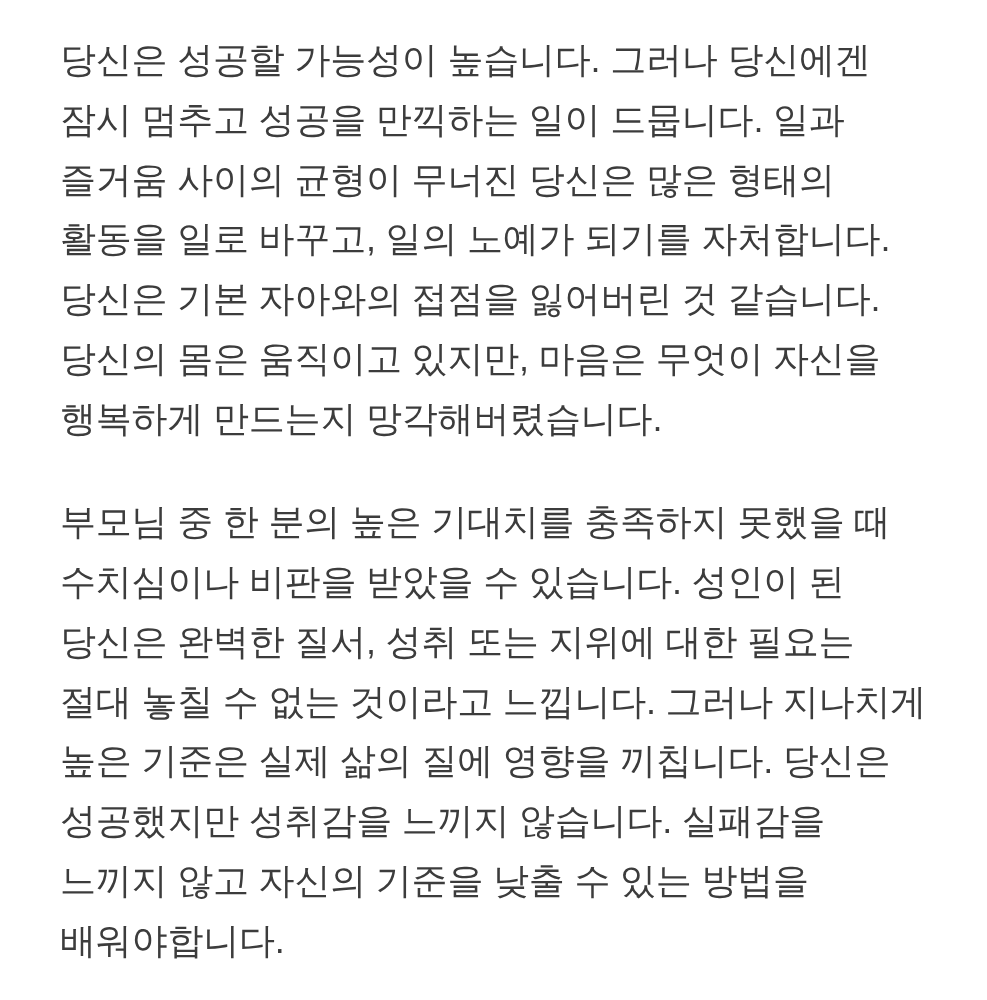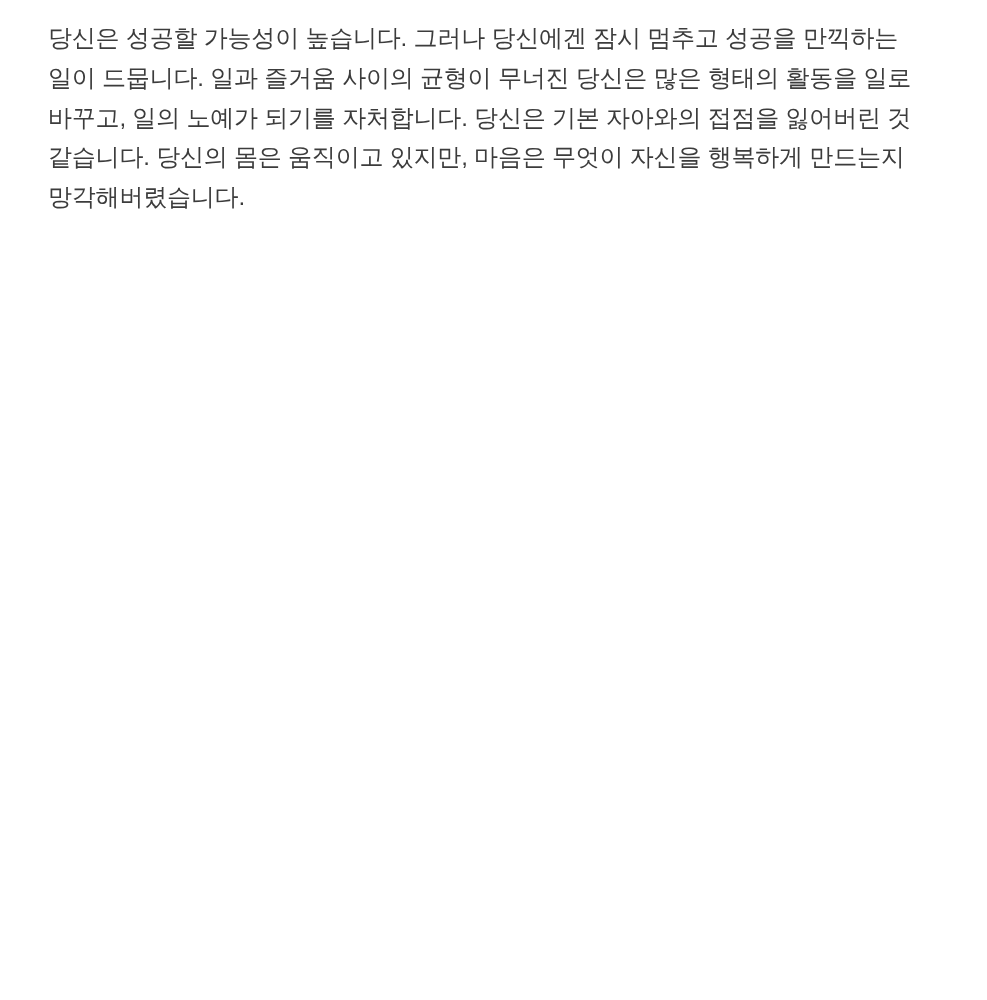--- a/index.html
+++ b/index.html
@@ -15,29 +15,30 @@
   }
   .page {
     box-sizing: border-box;
     width: 987px;
     height: 1000px;
     padding: 18px 48px 0 48px;
     background: #ffffff;
   }
   .para {
     color: #3c3c3c;
-    font-size: 24px;
+    font-size: 36px;
     line-height: 1.66;
     letter-spacing: -0.2px;
     word-break: keep-all;
-    margin: 0;
+    margin: 12px;
     text-align: left;
   }
   .para + .para {
     margin-top: 44px;
   }
 </style>
 </head>
 <body>
 
 <div class="page">
   <p class="para">당신은 성공할 가능성이 높습니다. 그러나 당신에겐 잠시 멈추고 성공을 만끽하는 일이 드뭅니다. 일과 즐거움 사이의 균형이 무너진 당신은 많은 형태의 활동을 일로 바꾸고, 일의 노예가 되기를 자처합니다. 당신은 기본 자아와의 접점을 잃어버린 것 같습니다. 당신의 몸은 움직이고 있지만, 마음은 무엇이 자신을 행복하게 만드는지 망각해버렸습니다.</p>
+  <p class="para">부모님 중 한 분의 높은 기대치를 충족하지 못했을 때 수치심이나 비판을 받았을 수 있습니다. 성인이 된 당신은 완벽한 질서, 성취 또는 지위에 대한 필요는 절대 놓칠 수 없는 것이라고 느낍니다. 그러나 지나치게 높은 기준은 실제 삶의 질에 영향을 끼칩니다. 당신은 성공했지만 성취감을 느끼지 않습니다. 실패감을 느끼지 않고 자신의 기준을 낮출 수 있는 방법을 배워야합니다.</p>
 </div>
 
 </body></html>

